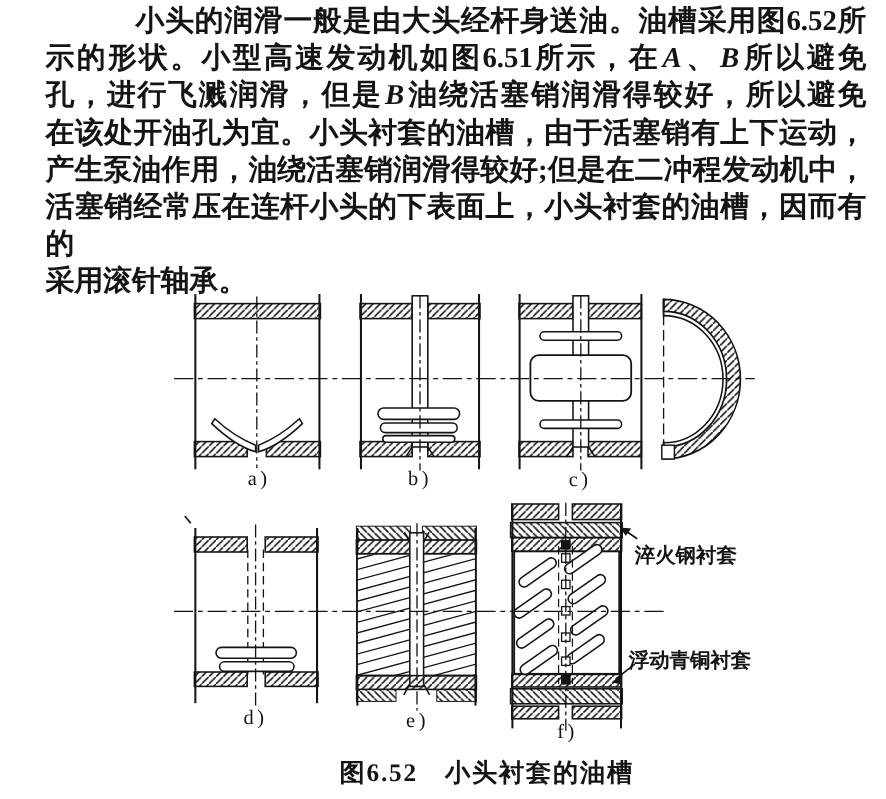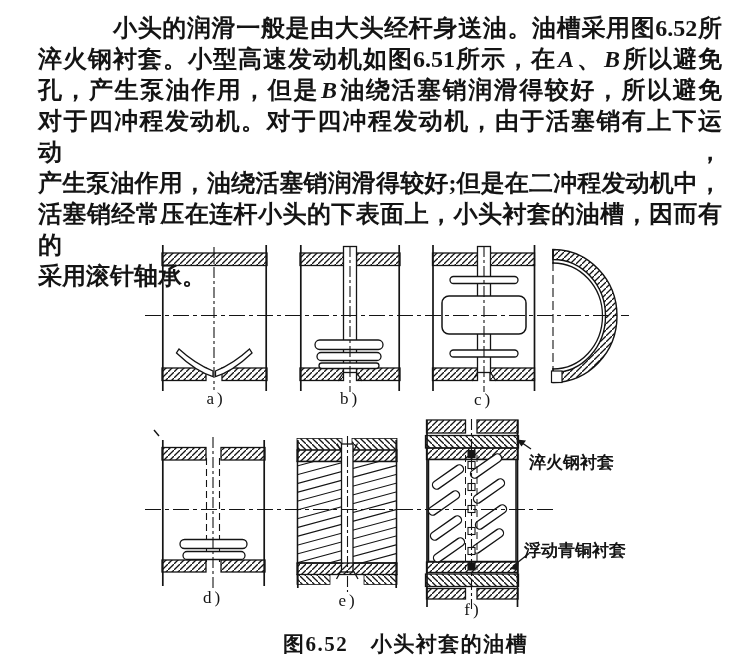--- a/index.html
+++ b/index.html
@@ -1,20 +1,20 @@
 <!DOCTYPE html>
 <html><head>
 <meta charset="utf-8">
 <style>
   html,body{margin:0;padding:0;}
   .page{
     position:relative;width:738px;height:666px;background:#ffffff;
     color:#141414;font-family:"Liberation Serif",serif;overflow:hidden;
   }
-  .textblock{position:absolute;left:38px;top:13px;width:684px;}
+  .textblock{position:absolute;left:38px;top:3px;width:684px;}
   .tline{
     font-size:24px;line-height:31px;font-weight:600;
     text-align:justify;text-align-last:justify;white-space:normal;
   }
   .tline.first{text-indent:75px;}
   .tline.last{text-align-last:left;}
   .em{font-style:italic;font-weight:700;padding:0 2px;}
   svg.figure{position:absolute;left:0;top:235px;}
   .lab{font-family:"Liberation Serif",serif;font-size:17px;letter-spacing:3px;}
   .ann{font-family:"Liberation Serif",serif;font-size:17px;font-weight:bold;}
@@ -23,23 +23,23 @@
     letter-spacing:1.5px;white-space:nowrap;
   }
 </style>
 </head>
 <body>
 
 <div class="page">
 
   <div class="textblock">
     <div class="tline first"><span>小头的润滑一般是由大头经杆身送油。油槽采用图6.52所</span></div>
-    <div class="tline"><span>淬火钢衬套。小型高速发动机如图6.51所示，在</span><span class="em">A</span><span>、</span><span class="em">B</span><span>所以避免</span></div>
-    <div class="tline"><span>孔，产生泵油作用，但是</span><span class="em">B</span><span>油绕活塞销润滑得较好，所以避免</span></div>
-    <div class="tline"><span>对于四冲程发动机。对于四冲程发动机，由于活塞销有上下运动，</span></div>
+    <div class="tline"><span>示的形状。小型高速发动机如图6.51所示，在</span><span class="em">A</span><span>、</span><span class="em">B</span><span>所以避免</span></div>
+    <div class="tline"><span>孔，进行飞溅润滑，但是</span><span class="em">B</span><span>油绕活塞销润滑得较好，所以避免</span></div>
+    <div class="tline"><span>在该处开油孔为宜。小头衬套的油槽，由于活塞销有上下运动，</span></div>
     <div class="tline"><span>产生泵油作用，油绕活塞销润滑得较好;但是在二冲程发动机中，</span></div>
     <div class="tline"><span>活塞销经常压在连杆小头的下表面上，小头衬套的油槽，因而有的</span></div>
     <div class="tline last"><span>采用滚针轴承。</span></div>
   </div>
 
   <svg class="figure" width="738" height="395" viewBox="0 235 738 395" xmlns="http://www.w3.org/2000/svg">
     <defs>
       <pattern id="hF" width="6" height="6" patternUnits="userSpaceOnUse">
         <path d="M-1,7 L7,-1" stroke="#141414" stroke-width="1.3" fill="none"></path>
       </pattern>

